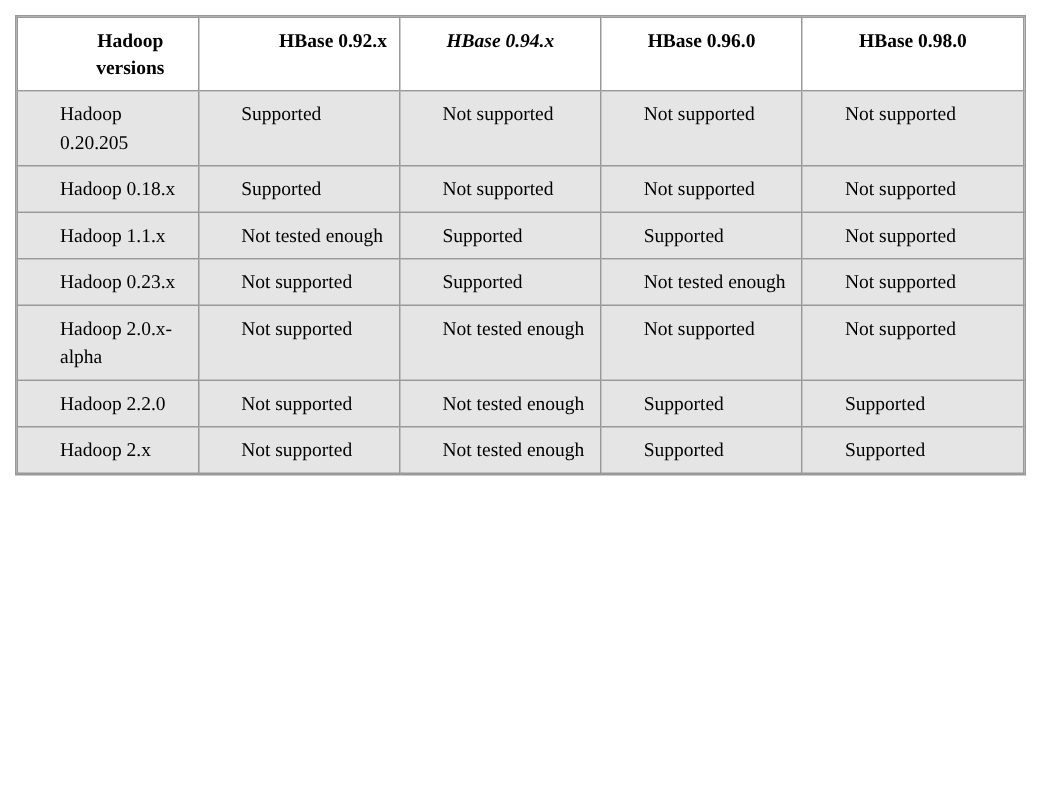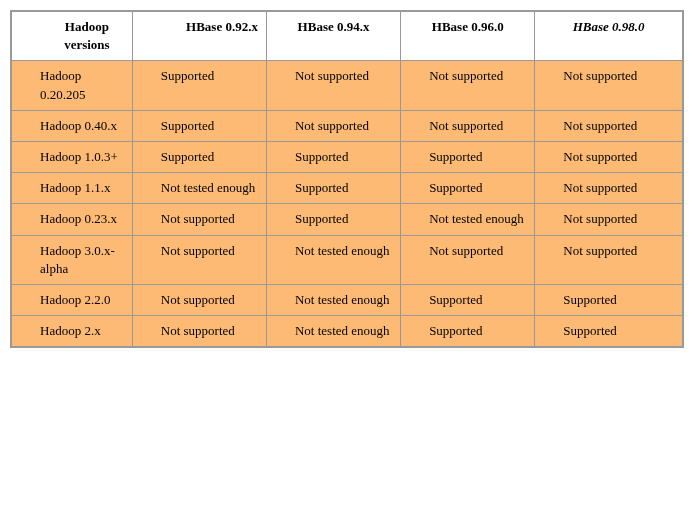--- a/index.html
+++ b/index.html
@@ -20,28 +20,28 @@
       border: 1px solid #999;
       padding: 6px 8px;
       vertical-align: top;
       line-height: 1.4;
     }
     th {
       font-weight: bold;
       background: #fff;
     }
     td {
-      background: #fdba74;
+      background: #e5e5e5;
       padding-left: 28px;
     }
     .col-hadoop { width: 18%; padding-left: 38px; }
     .col-hbase1 { width: 20%; text-align: right; }
-    .col-hbase2 { width: 20%; }
+    .col-hbase2 { width: 20%; font-style: italic; }
     .col-hbase3 { width: 20%; }
-    .col-hbase4 { width: 22%; font-style: italic; }
+    .col-hbase4 { width: 22%; }
   </style>
 </head>
 <body>
 
 <div class="table-wrapper">
   <table>
     <thead>
       <tr>
         <th class="col-hadoop">Hadoop versions</th>
         <th class="col-hbase1">HBase 0.92.x</th>
@@ -52,49 +52,42 @@
     </thead>
     <tbody id="table-body">
     <tr>
           <td>Hadoop 0.20.205</td>
           <td>Supported</td>
           <td>Not supported</td>
           <td>Not supported</td>
           <td>Not supported</td>
         </tr>
         <tr>
-          <td>Hadoop 0.40.x</td>
+          <td>Hadoop 0.18.x</td>
           <td>Supported</td>
           <td>Not supported</td>
           <td>Not supported</td>
-          <td>Not supported</td>
-        </tr>
-        <tr>
-          <td>Hadoop 1.0.3+</td>
-          <td>Supported</td>
-          <td>Supported</td>
-          <td>Supported</td>
           <td>Not supported</td>
         </tr>
         <tr>
           <td>Hadoop 1.1.x</td>
           <td>Not tested enough</td>
           <td>Supported</td>
           <td>Supported</td>
           <td>Not supported</td>
         </tr>
         <tr>
           <td>Hadoop 0.23.x</td>
           <td>Not supported</td>
           <td>Supported</td>
           <td>Not tested enough</td>
           <td>Not supported</td>
         </tr>
         <tr>
-          <td>Hadoop 3.0.x-alpha</td>
+          <td>Hadoop 2.0.x-alpha</td>
           <td>Not supported</td>
           <td>Not tested enough</td>
           <td>Not supported</td>
           <td>Not supported</td>
         </tr>
         <tr>
           <td>Hadoop 2.2.0</td>
           <td>Not supported</td>
           <td>Not tested enough</td>
           <td>Supported</td>

